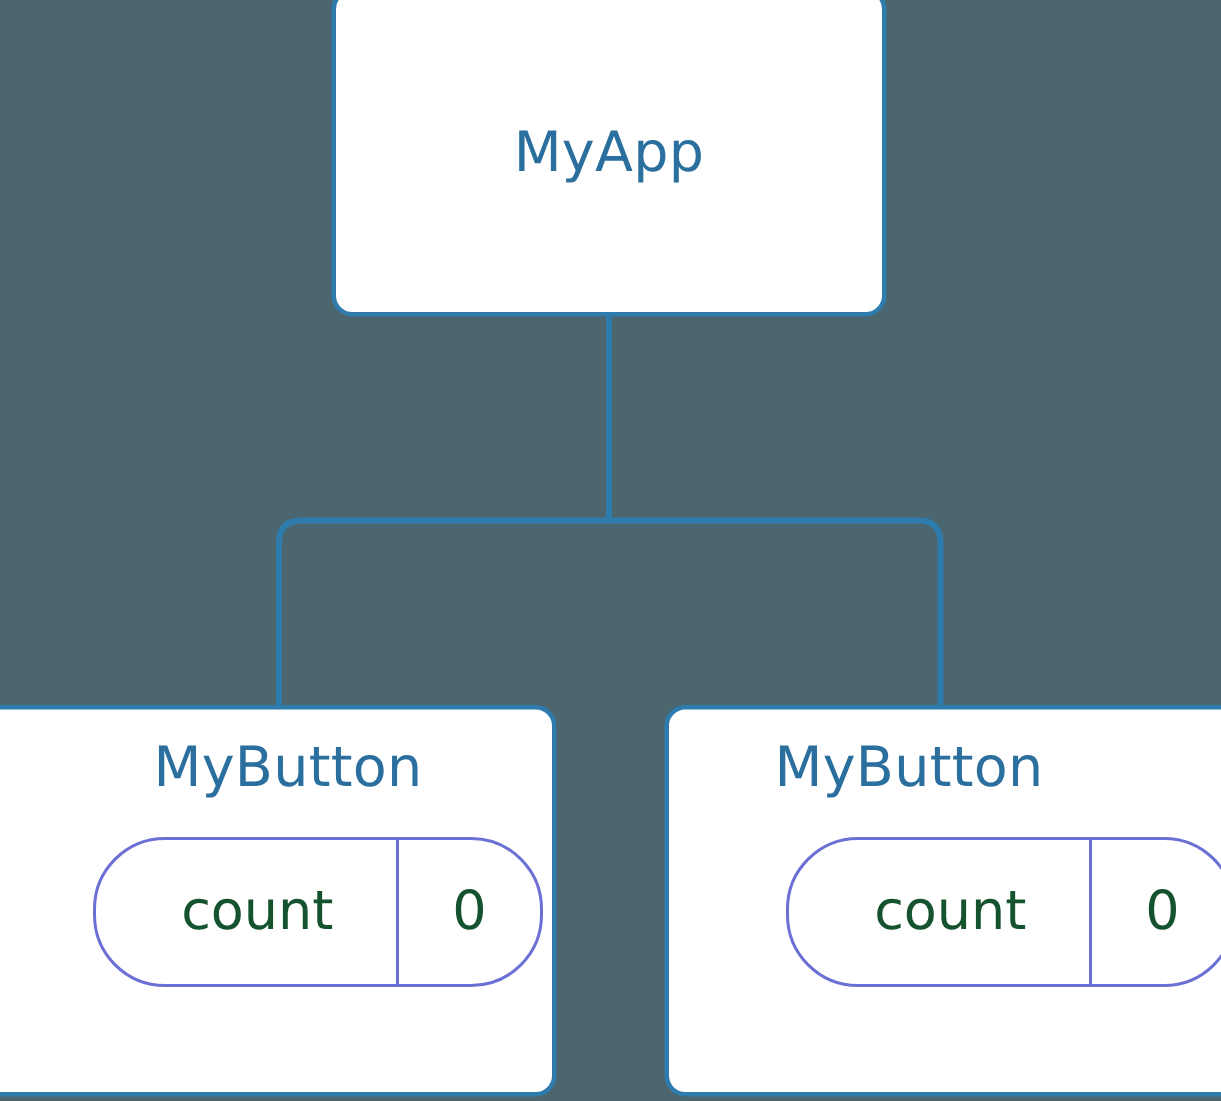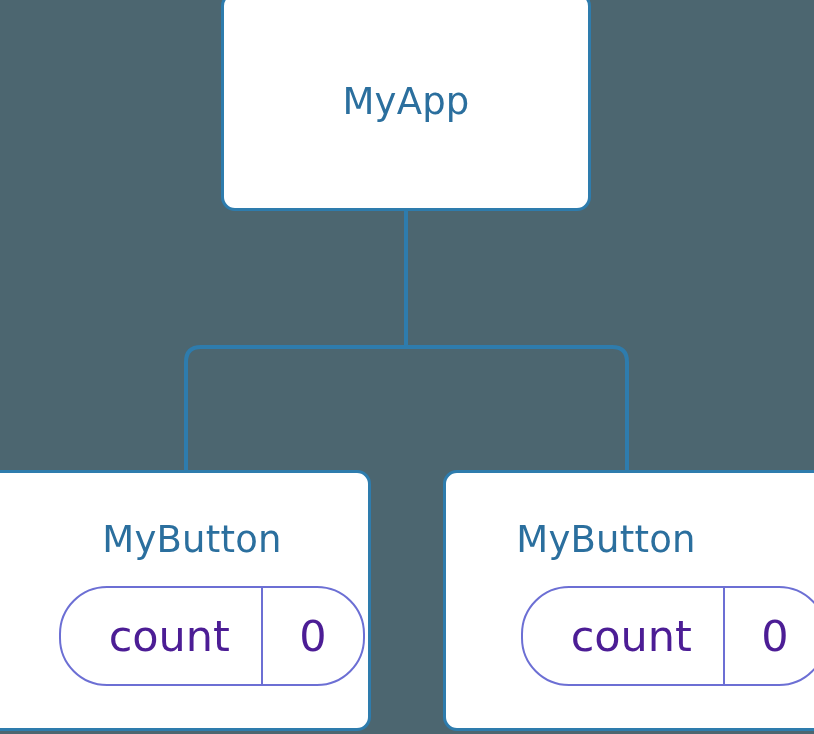--- a/index.html
+++ b/index.html
@@ -69,41 +69,41 @@
     width: 411px;
     height: 261px;
   }
   #node-child-1 {
     left: 443px;
     top: 470px;
     width: 411px;
     height: 261px;
   }
   .child-title {
-    margin-top: 48px;
+    margin-top: 20px;
   }
 
   
   .pill {
     margin-top: 28px;
     display: flex;
     align-items: stretch;
     height: 96px;
     border: 2px solid #6c6fd4;
     border-radius: 48px;
     background: #ffffff;
     overflow: hidden;
   }
   .pill-key,
   .pill-val {
     display: flex;
     align-items: center;
     justify-content: center;
-    color: #4c1d95;
-    font-size: 43px;
+    color: #14532d;
+    font-size: 36px;
     line-height: 1;
     white-space: nowrap;
   }
   .pill-key {
     padding: 0 26px 0 42px;
     min-width: 132px;
   }
   .pill-val {
     border-left: 2px solid #6c6fd4;
     padding: 0 36px;

